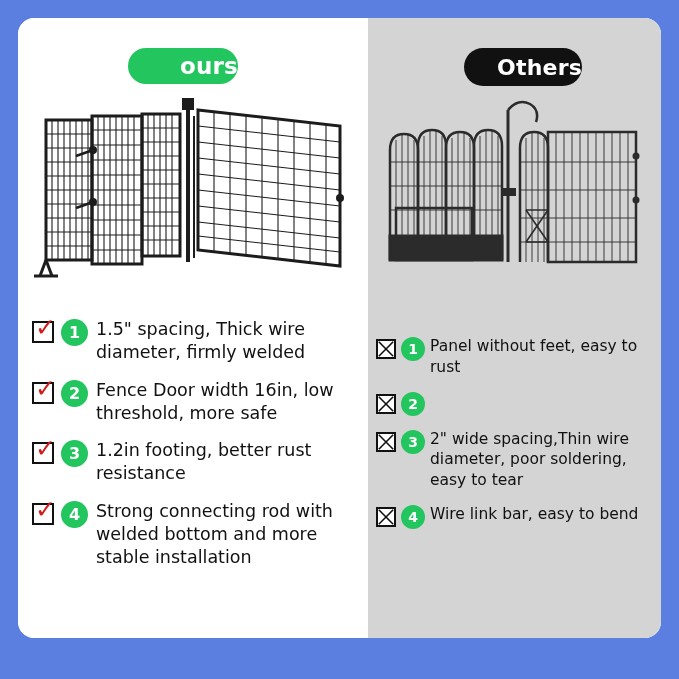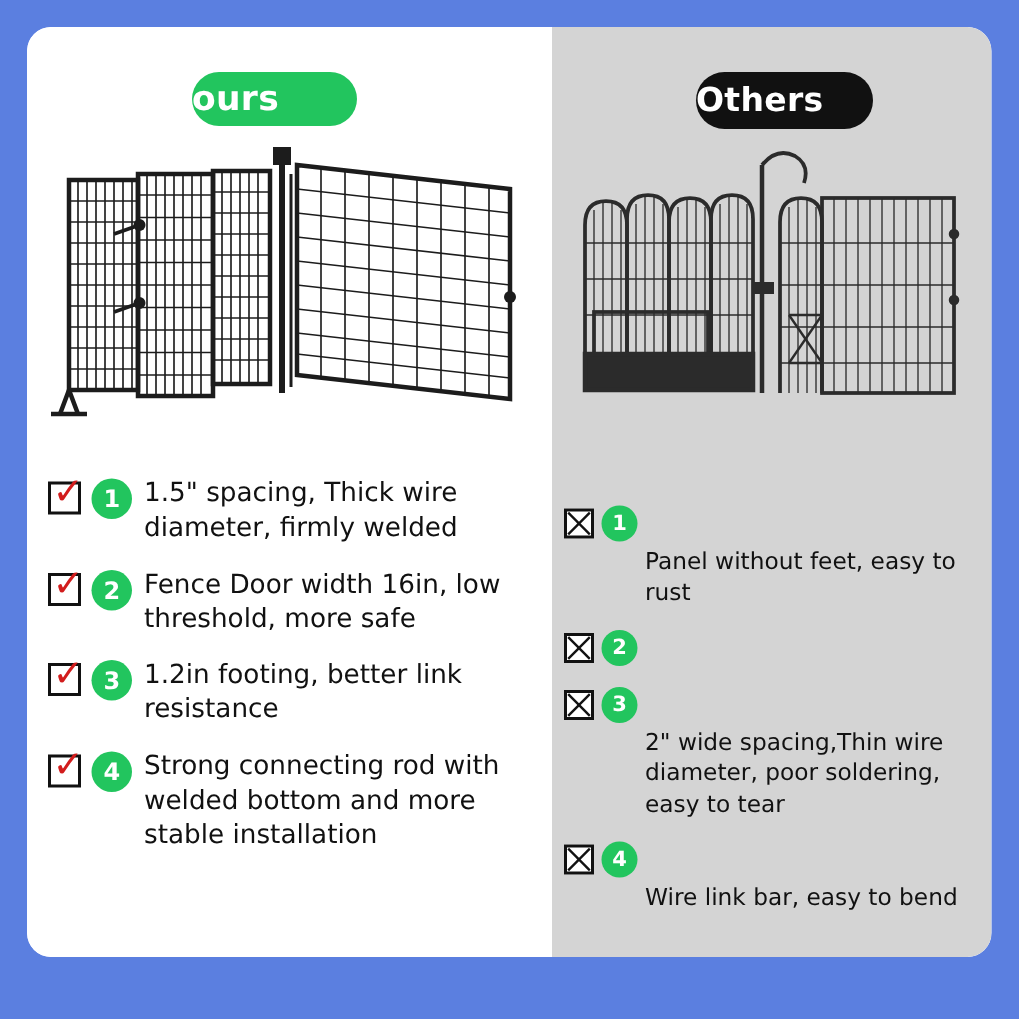--- a/index.html
+++ b/index.html
@@ -40,21 +40,21 @@
     border-top-right-radius: 16px;
     border-bottom-right-radius: 16px;
   }
   
   .badge {
     position: absolute;
     border-radius: 999px;
     font-weight: bold;
     display: flex;
     align-items: center;
-    justify-content: flex-start;
+    justify-content: flex-end;
     letter-spacing: .2px;
   }
   .badge-ours {
     left: 110px;
     top: 30px;
     width: 110px;
     height: 36px;
     background: #22c55e;
     color: #ffffff;
     font-size: 23px;
@@ -137,21 +137,20 @@
   }
   .txt {
     font-size: 17.5px;
     line-height: 1.33;
     color: #111111;
     font-family: "DejaVu Sans", sans-serif;
   }
   .txt-right {
     font-size: 15.5px;
     line-height: 1.34;
-    margin-top: 28px;
   }
   .num-right {
     width: 24px;
     height: 24px;
     font-size: 14px;
     margin: 1px 5px 0 5px;
   }
   .chk-right {
     width: 20px;
     height: 20px;
@@ -292,21 +291,21 @@
           </span>
         <span class="num">2</span>
         <span class="txt">Fence Door width 16in, low threshold, more safe</span>
       </div>
 
       <div class="item">
         <span class="chk">
             <span class="tick">✓</span>
           </span>
         <span class="num">3</span>
-        <span class="txt">1.2in footing, better link resistance</span>
+        <span class="txt">1.2in footing, better rust resistance</span>
       </div>
 
       <div class="item">
         <span class="chk">
             <span class="tick">✓</span>
           </span>
         <span class="num">4</span>
         <span class="txt">Strong connecting rod with welded bottom and more stable installation</span>
       </div>
 

